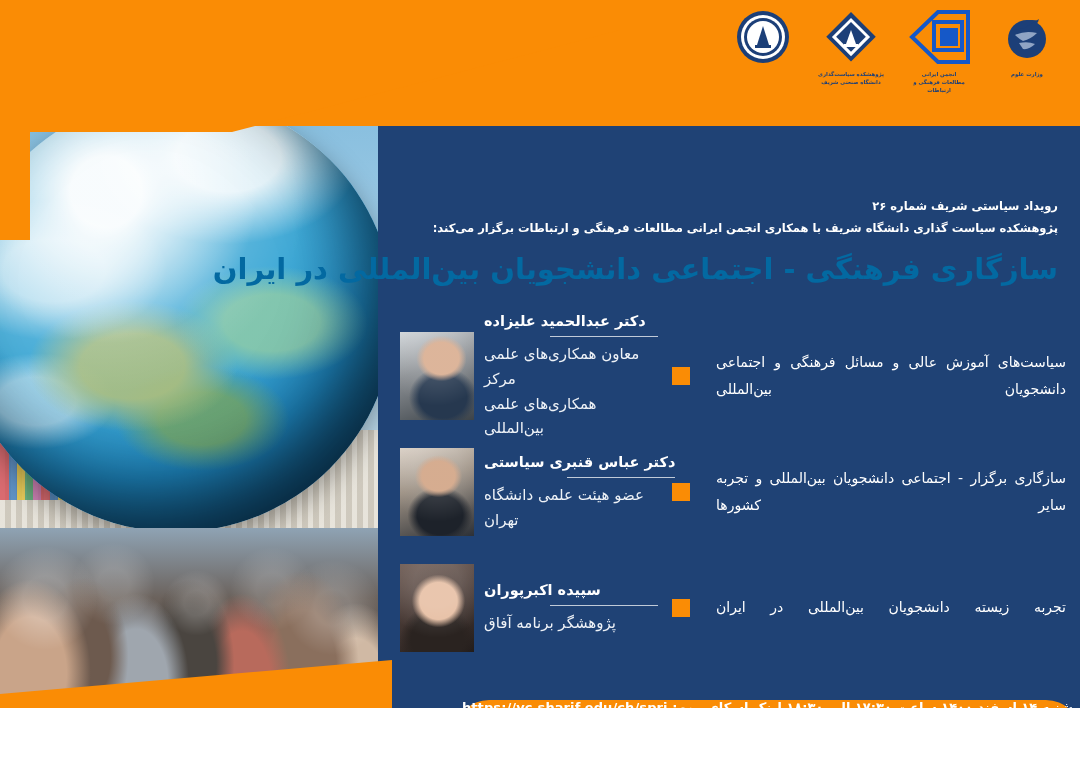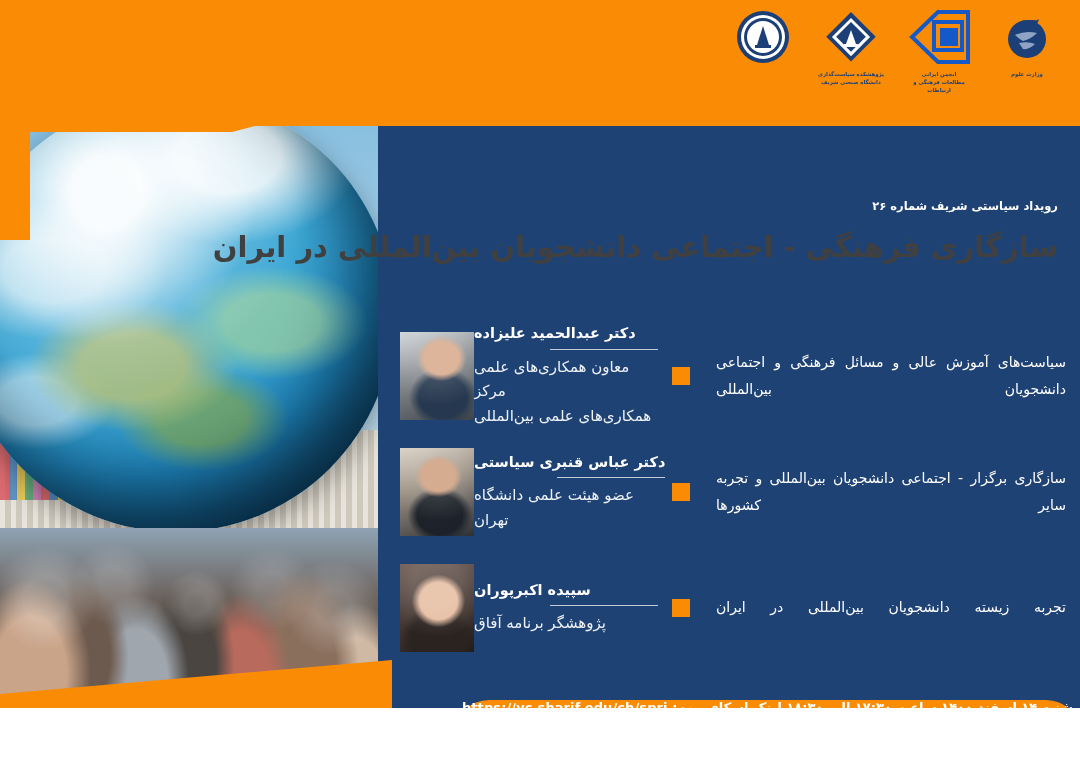--- a/index.html
+++ b/index.html
@@ -140,32 +140,32 @@
 
   
   .header{
     position:absolute;right:22px;top:196px;width:640px;text-align:right;z-index:10;
   }
   .ev-line{
     color:#ffffff;font-size:11.5px;line-height:1.9;font-weight:bold;
     letter-spacing:.1px;
   }
   .title{
-    color:#404040;font-size:29px;font-weight:bold;line-height:1.5;
+    color:#0369a1;font-size:29px;font-weight:bold;line-height:1.5;
     margin-top:8px;letter-spacing:.1px;white-space:nowrap;
   }
 
   
   .rows{position:absolute;left:400px;top:318px;width:666px;z-index:10;}
   .row{
     display:flex;flex-direction:row-reverse;align-items:center;
     height:116px;
   }
   .sp{
-    display:flex;flex-direction:row-reverse;align-items:center;gap:0;
+    display:flex;flex-direction:row-reverse;align-items:center;gap:10px;
     width:258px;flex:0 0 258px;
   }
   .sp-photo{
     width:74px;height:88px;flex:0 0 74px;overflow:hidden;
     background:#41484f;position:relative;
   }
   .sp-photo.p1{
     background:
       radial-gradient(ellipse 34% 26% at 56% 30%, #d7a98a 0 70%, rgba(215,169,138,0) 100%),
       radial-gradient(ellipse 46% 34% at 58% 74%, #26384f 0 70%, rgba(38,56,79,0) 100%),
@@ -291,20 +291,21 @@
           <rect x="20" y="36" width="16" height="3" fill="#1c3f78"></rect>
         </svg>
       </div>
       <div class="logo-cap"></div>
     </div>
 
   </div>
 
   <div class="header">
     <div class="ev-line">رویداد سیاستی شریف شماره ۲۶</div>
+    <div class="ev-line">پژوهشکده سیاست گذاری دانشگاه شریف با همکاری انجمن ایرانی مطالعات فرهنگی و ارتباطات برگزار می‌کند:</div>
     <div class="title">سازگاری فرهنگی - اجتماعی دانشجویان بین‌المللی در ایران</div>
   </div>
 
   <div class="rows">
 
     <div class="row">
       <div class="sp">
         <div class="sp-photo p1"></div>
         <div class="sp-txt">
           <div class="sp-name">دکتر عبدالحمید علیزاده</div>

